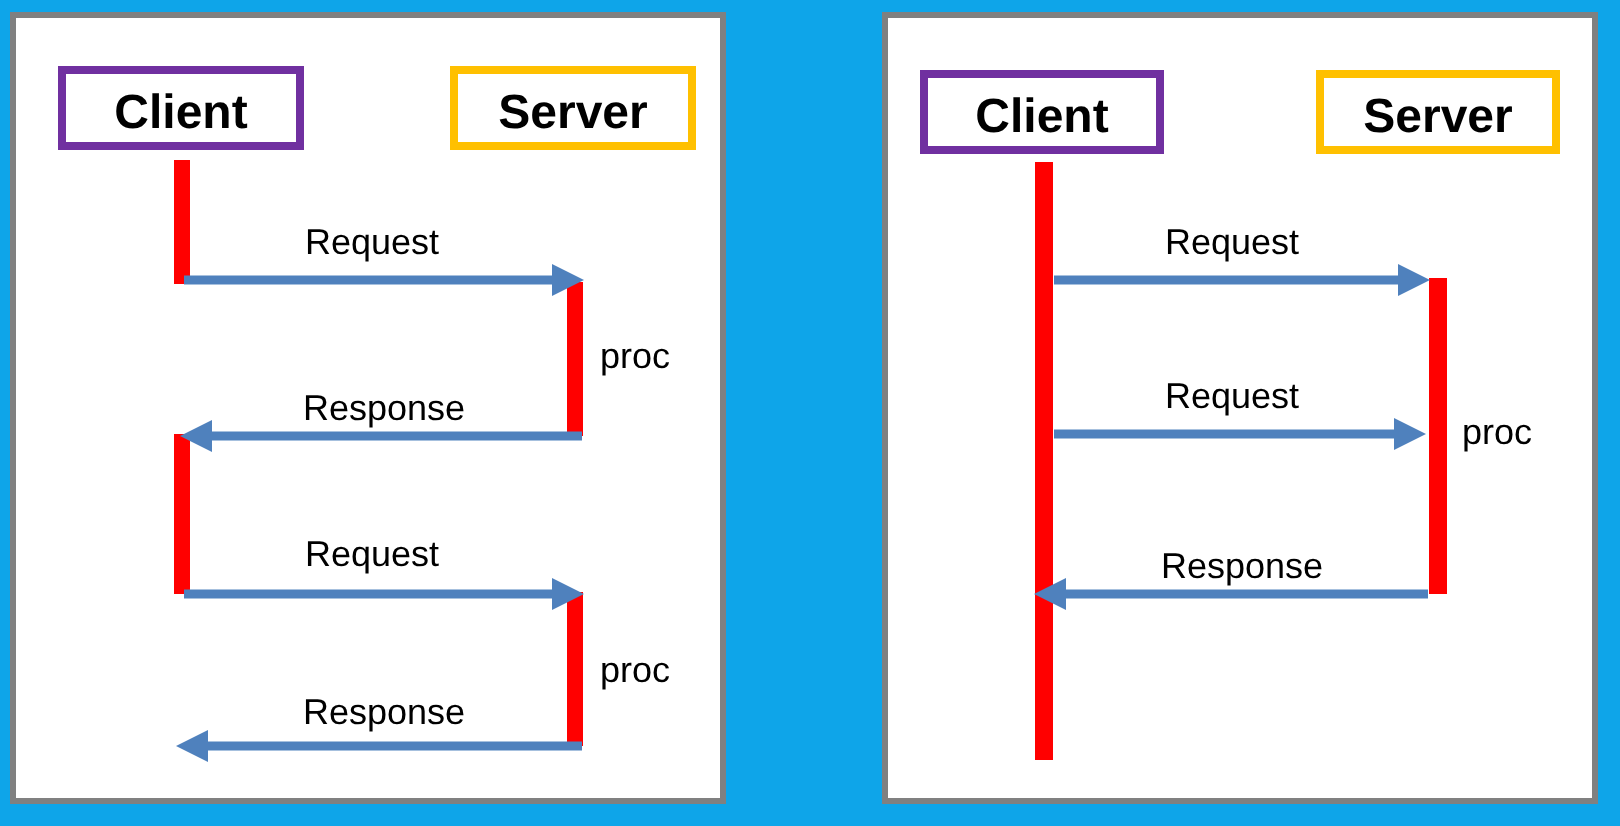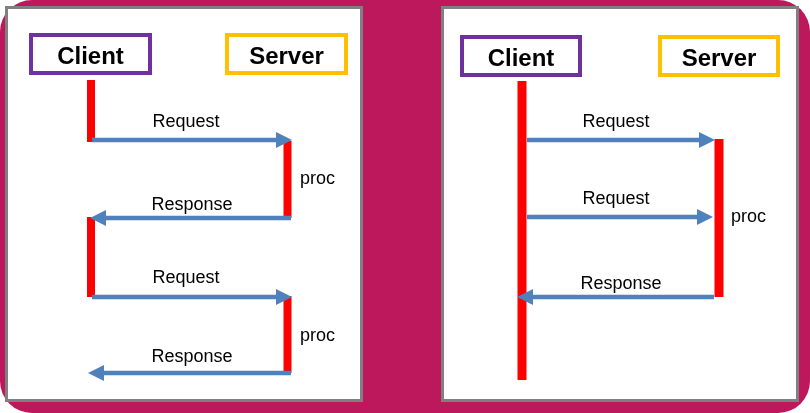--- a/index.html
+++ b/index.html
@@ -8,22 +8,21 @@
     background: #ffffff;
     width: 810px;
     height: 413px;
     overflow: hidden;
     font-family: "Liberation Sans", sans-serif;
   }
   .stage {
     position: relative;
     width: 810px;
     height: 413px;
-    background: #be185d;
-    border-radius: 32px;
+    background: #0ea5e9;
   }
   svg { display: block; }
   .actor-label {
     font-family: "Liberation Sans", sans-serif;
     font-size: 24px;
     font-weight: bold;
   }
   .msg-label {
     font-family: "Liberation Sans", sans-serif;
     font-size: 18px;

